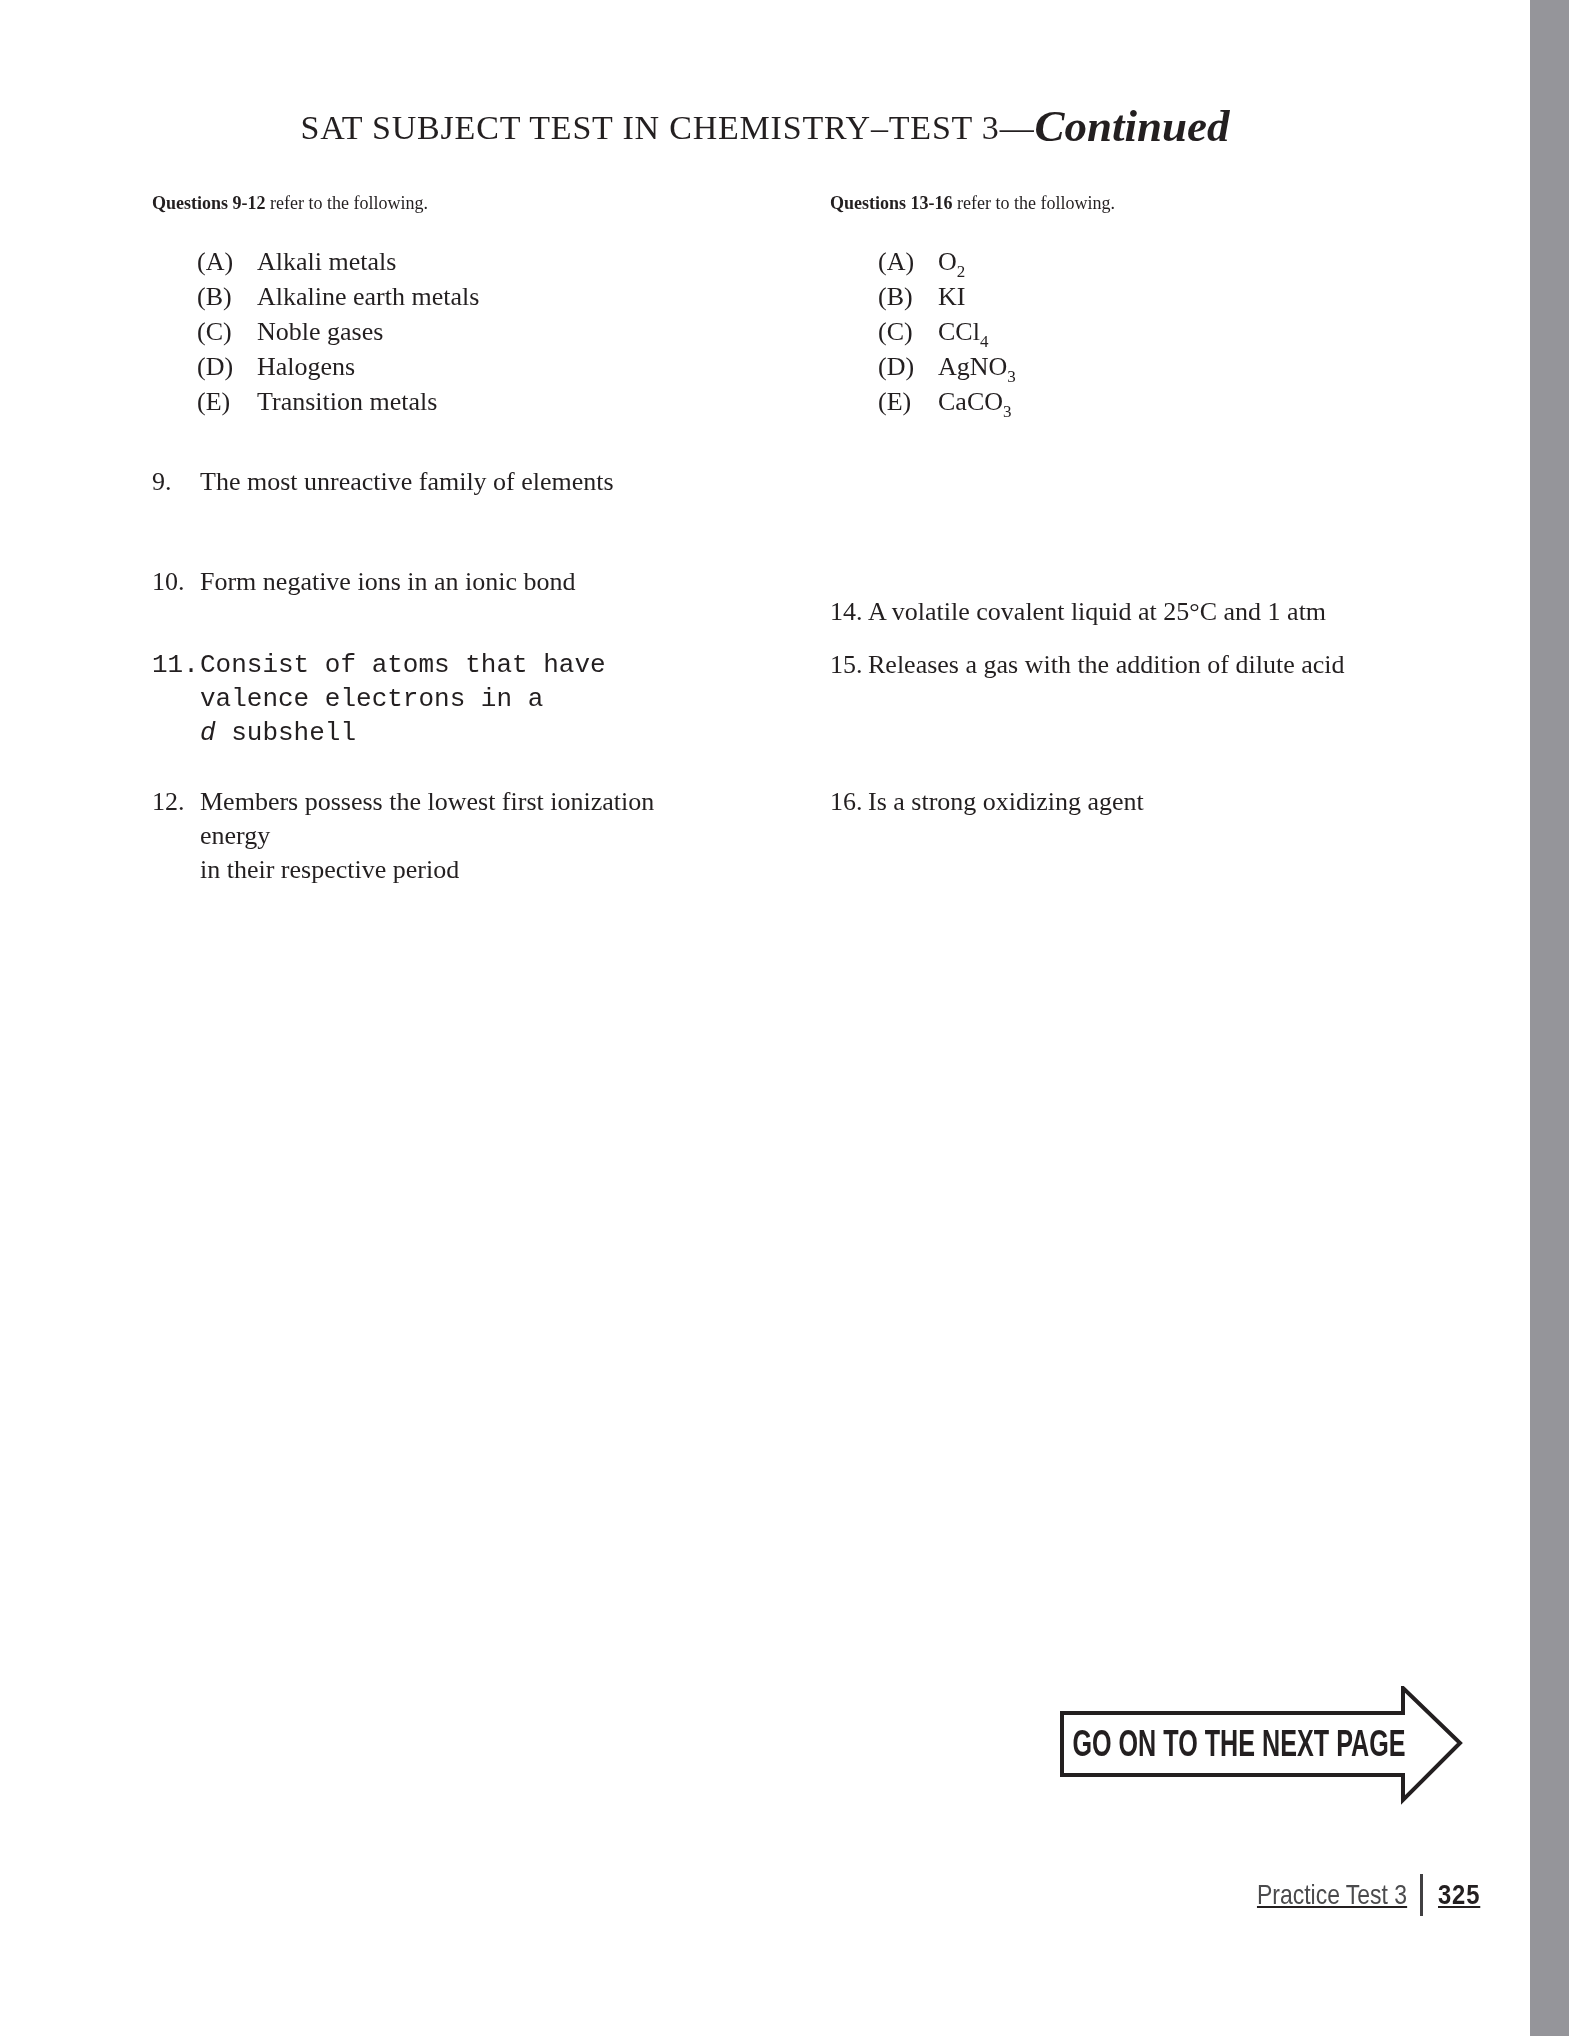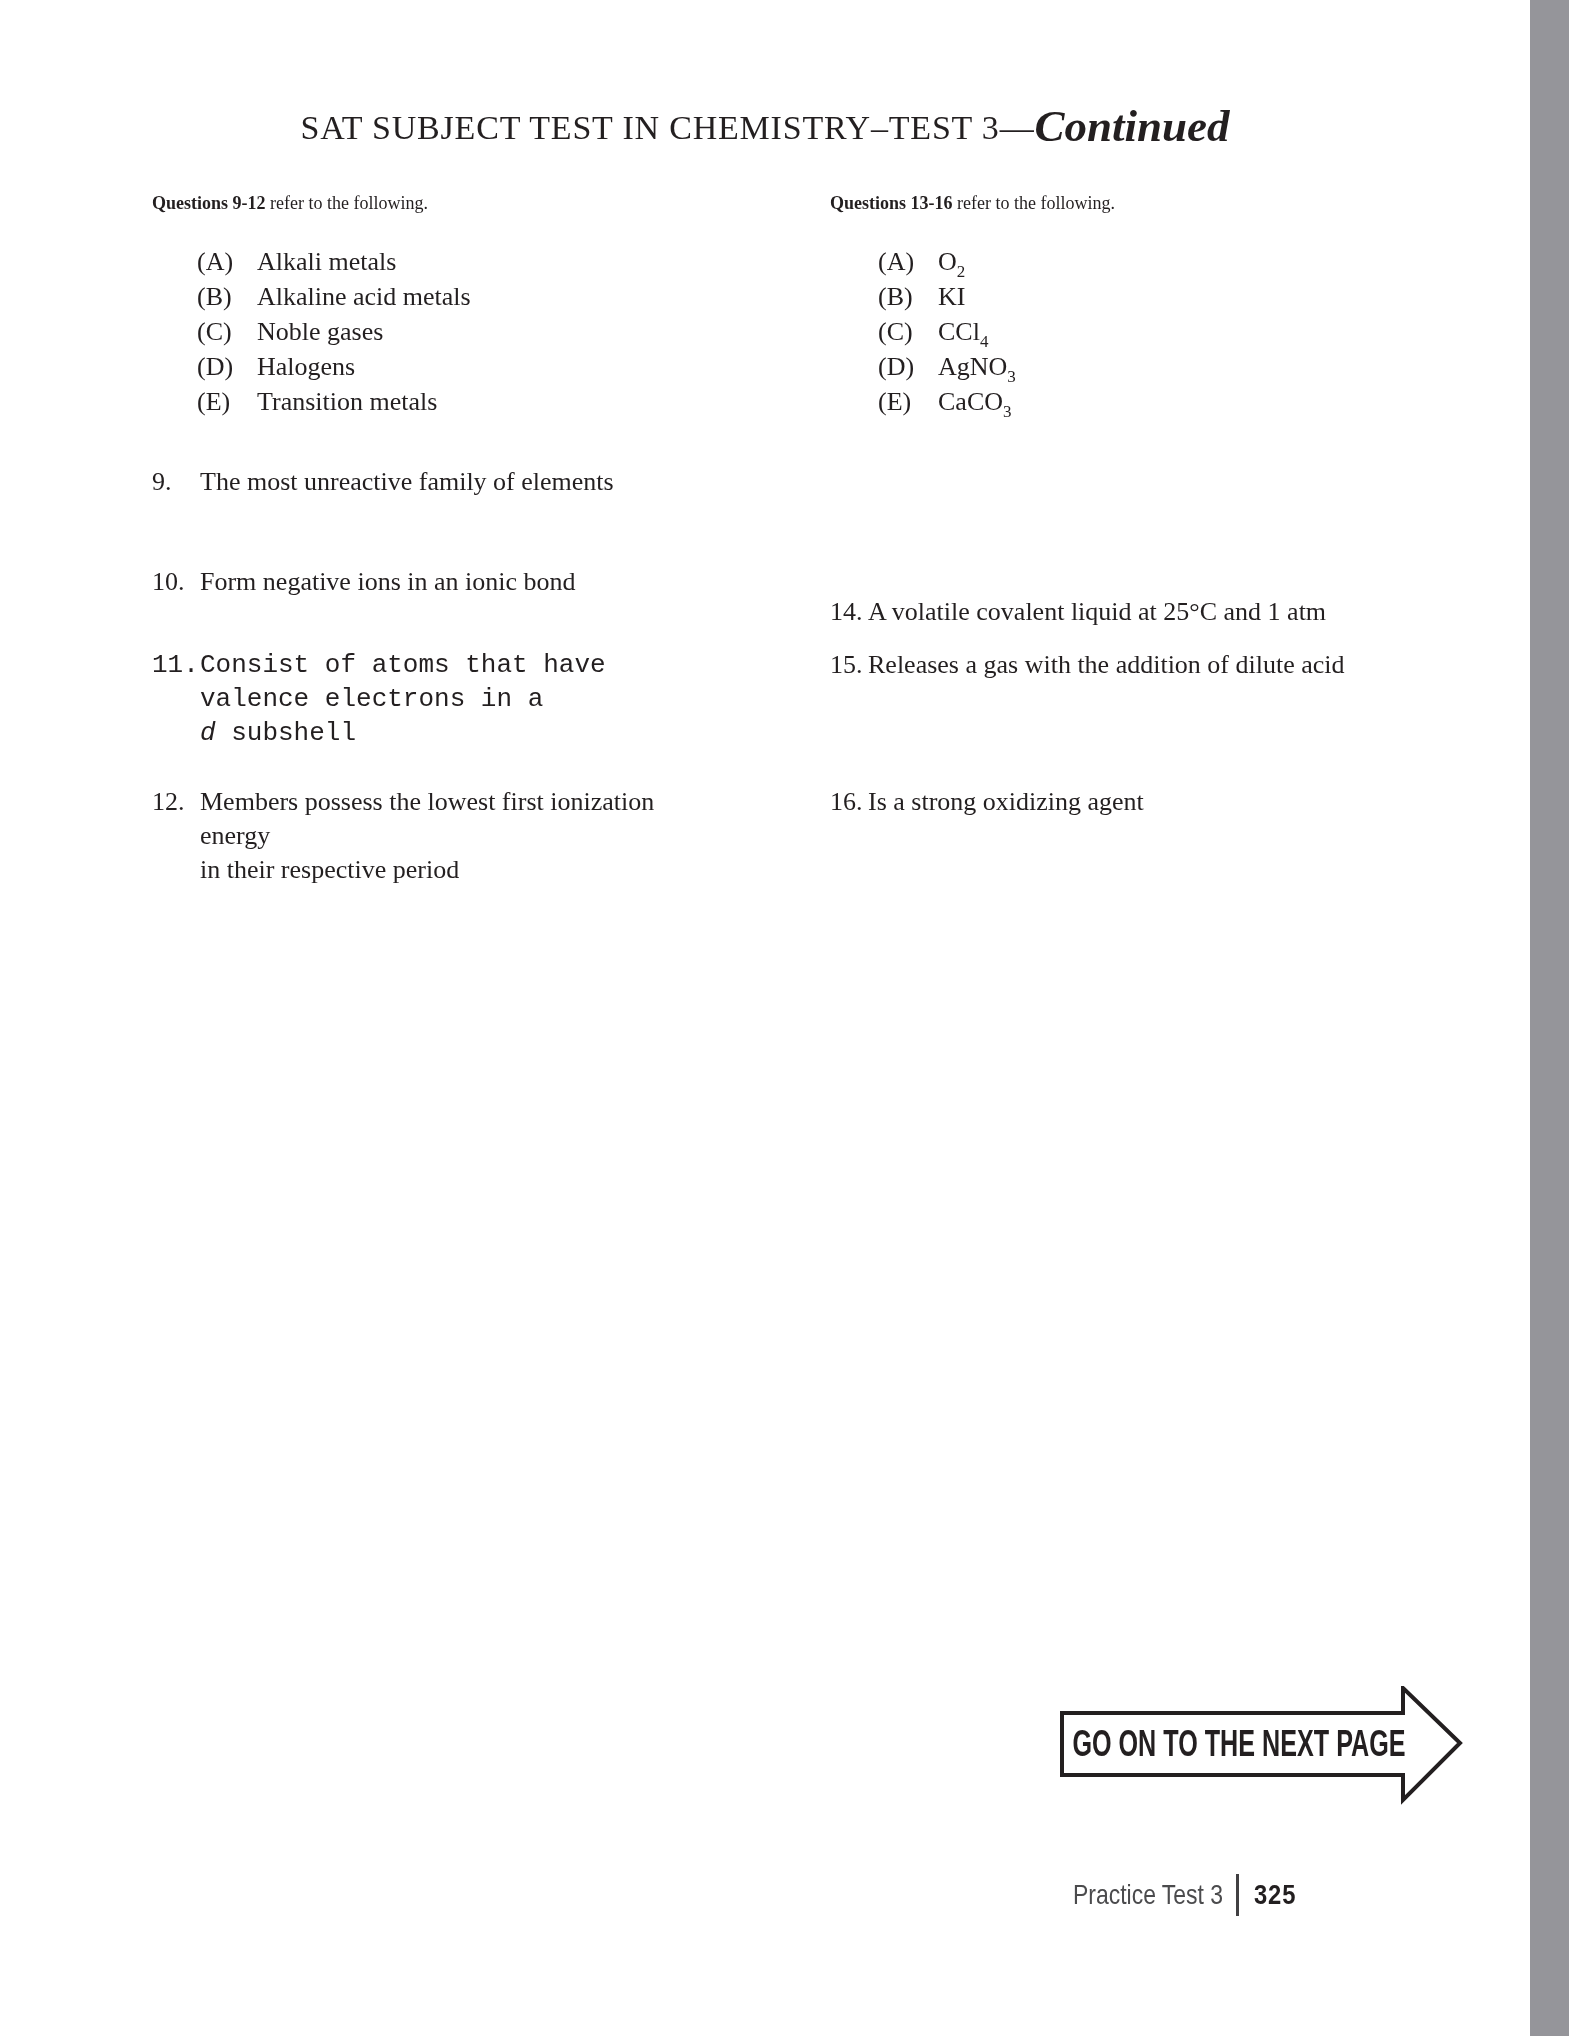--- a/index.html
+++ b/index.html
@@ -45,22 +45,22 @@
   
   .go-arrow { position:absolute; left:1060px; top:1686px; width:404px; height:120px; }
   .go-arrow svg { position:absolute; left:0; top:0; }
   .go-label-box { position:absolute; left:14px; top:28px; width:330px; height:60px;
                   display:flex; align-items:center; justify-content:center; }
   .go-label { font-family:"Liberation Sans","DejaVu Sans",sans-serif; font-weight:700;
               font-size:37px; white-space:nowrap; transform:scaleX(0.68); color:#231f20; }
 
   
   .footer { position:absolute; left:1040px; top:1872px; width:470px; height:46px;
-            display:flex; align-items:center; 
-            font-family:"Liberation Sans","DejaVu Sans",sans-serif; }
+            display:flex; align-items:center; justify-content:flex-end;
+            font-family:"Liberation Sans","DejaVu Sans",sans-serif;text-decoration:underline; }
   .pt-label { font-size:28px; font-weight:400; color:#4b4b4d; white-space:nowrap;
               transform:scaleX(0.82); transform-origin:right center; }
   .footer-divider { width:3px; height:42px; background:#414042; margin:0 15px 0 13px; }
   .page-number { font-size:28px; font-weight:700; color:#231f20; letter-spacing:1px;
                  transform:scaleX(0.85); transform-origin:left center; margin-right:22px; }
 </style>
 </head>
 <body>
 
 <div class="page">
@@ -71,21 +71,21 @@
 
   <div class="group-header hdr-left">
     <span class="hb">Questions 9-12</span><span> refer to the following.</span>
   </div>
 
   <div class="choices choices-left">
     <div class="choice-row">
       <span class="choice-label">(A)</span><span>Alkali metals</span>
     </div>
     <div class="choice-row">
-      <span class="choice-label">(B)</span><span>Alkaline acid metals</span>
+      <span class="choice-label">(B)</span><span>Alkaline earth metals</span>
     </div>
     <div class="choice-row">
       <span class="choice-label">(C)</span><span>Noble gases</span>
     </div>
     <div class="choice-row">
       <span class="choice-label">(D)</span><span>Halogens</span>
     </div>
     <div class="choice-row">
       <span class="choice-label">(E)</span><span>Transition metals</span>
     </div>

